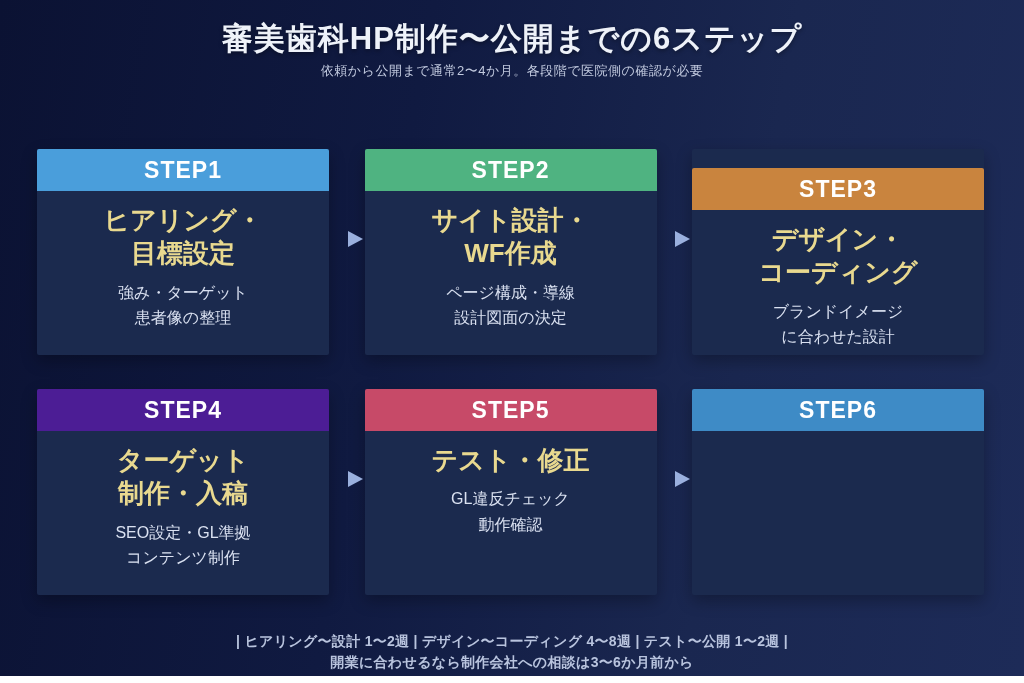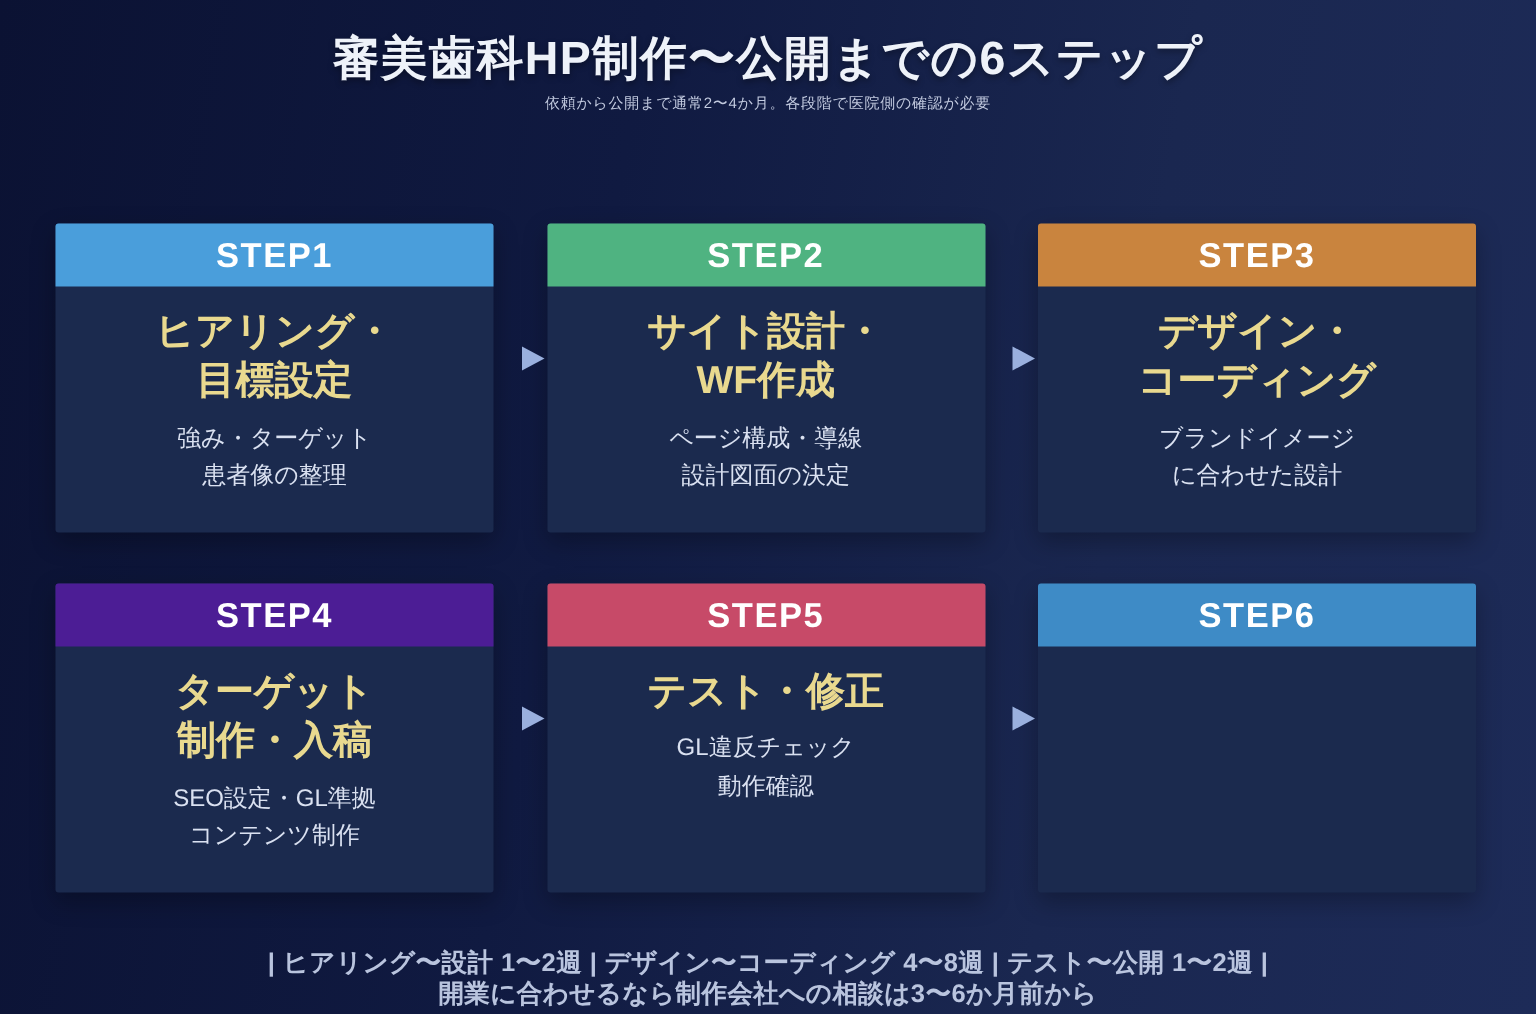--- a/index.html
+++ b/index.html
@@ -26,21 +26,21 @@
     letter-spacing: 1px;
     color: #eef2f9;
     text-shadow: 0 2px 4px rgba(0,0,0,0.35);
   }
   .page-subtitle {
     position: absolute;
     top: 62px;
     left: 0;
     width: 100%;
     text-align: center;
-    font-size: 10px;
+    font-size: 13px;
     color: #c2cadf;
     letter-spacing: 0.5px;
   }
   .cards-grid {
     position: absolute;
     left: 37px;
     top: 149px;
     width: 947px;
     height: 446px;
     display: grid;
@@ -101,21 +101,21 @@
   .arrow-r1c2 { left: 675px; top: 231px; }
   .arrow-r2c1 { left: 348px; top: 471px; }
   .arrow-r2c2 { left: 675px; top: 471px; }
   .footer {
     position: absolute;
     top: 631px;
     left: 0;
     width: 100%;
     text-align: center;
     color: #b9c4de;
-    font-size: 17px;
+    font-size: 14px;
     font-weight: 600;
     line-height: 21px;
     letter-spacing: 0.3px;
   }
 </style>
 </head>
 <body>
 
 <div class="stage">
 
@@ -142,21 +142,21 @@
       </header>
       <div class="card-body">
         <h2 class="step-title">サイト設計・
 WF作成</h2>
         <p class="step-desc">ページ構成・導線
 設計図面の決定</p>
       </div>
     </section>
 
     <section class="card">
-      <header class="card-header" style="background: rgb(201, 132, 62);">
+      <header class="card-header" style="background: rgb(201, 132, 62); margin-top: 19px;">
         <span class="step-label">STEP3</span>
       </header>
       <div class="card-body">
         <h2 class="step-title">デザイン・
 コーディング</h2>
         <p class="step-desc">ブランドイメージ
 に合わせた設計</p>
       </div>
     </section>
 

